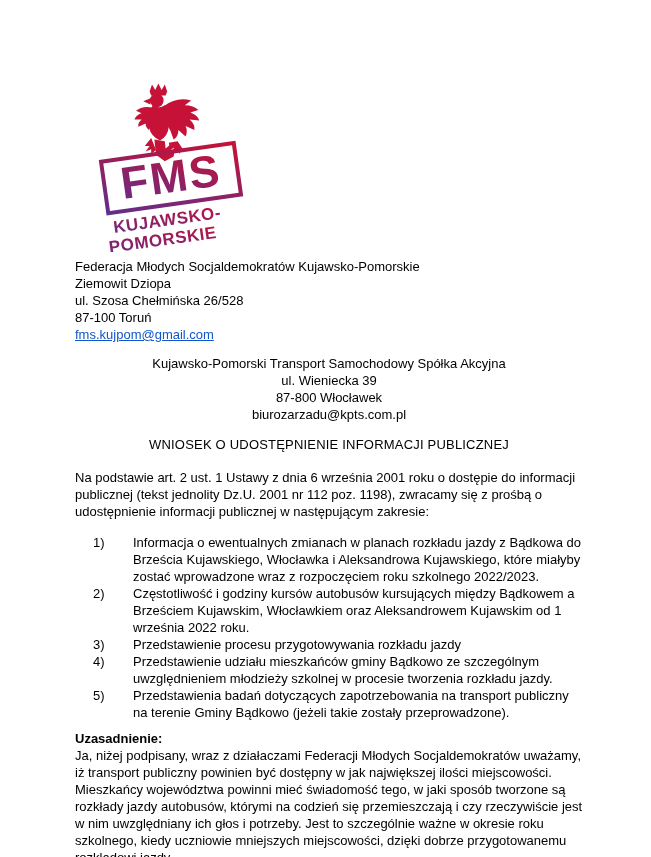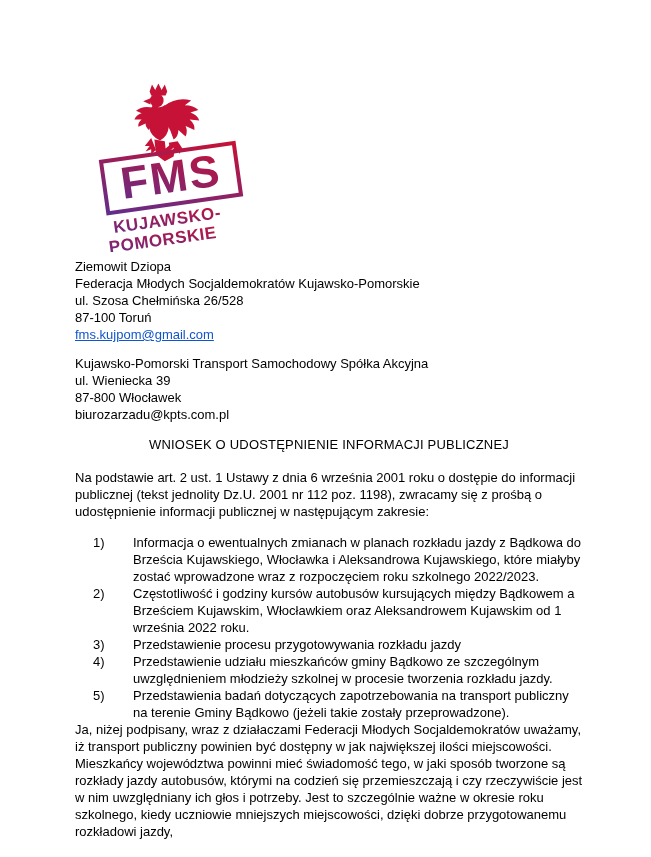--- a/index.html
+++ b/index.html
@@ -7,21 +7,21 @@
   .page {
     position:relative; width:651px; height:857px; background:#ffffff;
     font-family:"Liberation Sans", sans-serif; font-size:13px; line-height:17px;
     color:#000; overflow:hidden;
   }
   .logo { position:absolute; left:92px; top:82px; width:165px; height:170px; }
   .logo svg text { font-family:"Liberation Sans", sans-serif; }
   .content { position:absolute; left:75px; top:258px; width:508px; }
   .sender div { white-space:nowrap; }
   a.email-link { color:#1155cc; text-decoration:underline; cursor:pointer;text-align:right; }
-  .recipient { margin-top:12px; text-align:left; }
+  .recipient { margin-top:12px; text-align:center; }
   .doc-title { margin-top:13px; text-align:center; letter-spacing:0.2px; }
   .intro { margin:16px 0 0 0; }
   .req-list { margin-top:14px; }
   .req-row { display:flex; padding-left:18px; }
   .req-num { flex:0 0 20px; }
   .req-txt { flex:1 1 auto;margin-left:20px; }
   .just-heading { margin-top:9px; font-weight:700; }
   .just-body { margin:0; }
 </style>
 </head>
@@ -58,22 +58,22 @@
       <g transform="rotate(-8 80 146)" fill="url(#lgrad)" font-weight="bold" font-size="17" letter-spacing="0.5">
         <text x="22" y="143">KUJAWSKO-</text>
         <text x="15" y="162">POMORSKIE</text>
       </g>
     </svg>
   </div>
 
   <div class="content">
 
     <div class="sender">
+      <div>Federacja Młodych Socjaldemokratów Kujawsko-Pomorskie</div>
       <div>Ziemowit Dziopa</div>
-      <div>Federacja Młodych Socjaldemokratów Kujawsko-Pomorskie</div>
       <div>ul. Szosa Chełmińska 26/528</div>
       <div>87-100 Toruń</div>
       <div><a class="email-link" href="#">fms.kujpom@gmail.com</a></div>
     </div>
 
     <div class="recipient">
       <div>Kujawsko-Pomorski Transport Samochodowy Spółka Akcyjna</div>
       <div>ul. Wieniecka 39</div>
       <div>87-800 Włocławek</div>
       <div>biurozarzadu@kpts.com.pl</div>
@@ -99,16 +99,17 @@
       <div class="req-row">
         <span class="req-num">4)</span>
         <span class="req-txt">Przedstawienie udziału mieszkańców gminy Bądkowo ze szczególnym uwzględnieniem młodzieży szkolnej w procesie tworzenia rozkładu jazdy.</span>
       </div>
       <div class="req-row">
         <span class="req-num">5)</span>
         <span class="req-txt">Przedstawienia badań dotyczących zapotrzebowania na transport publiczny na terenie Gminy Bądkowo (jeżeli takie zostały przeprowadzone).</span>
       </div>
     </div>
 
+    <div class="just-heading">Uzasadnienie:</div>
     <p class="just-body">Ja, niżej podpisany, wraz z działaczami Federacji Młodych Socjaldemokratów uważamy, iż transport publiczny powinien być dostępny w jak największej ilości miejscowości. Mieszkańcy województwa powinni mieć świadomość tego, w jaki sposób tworzone są rozkłady jazdy autobusów, którymi na codzień się przemieszczają i czy rzeczywiście jest w nim uwzględniany ich głos i potrzeby. Jest to szczególnie ważne w okresie roku szkolnego, kiedy uczniowie mniejszych miejscowości, dzięki dobrze przygotowanemu rozkładowi jazdy,</p>
 
   </div>
 </div>
 
 </body></html>

